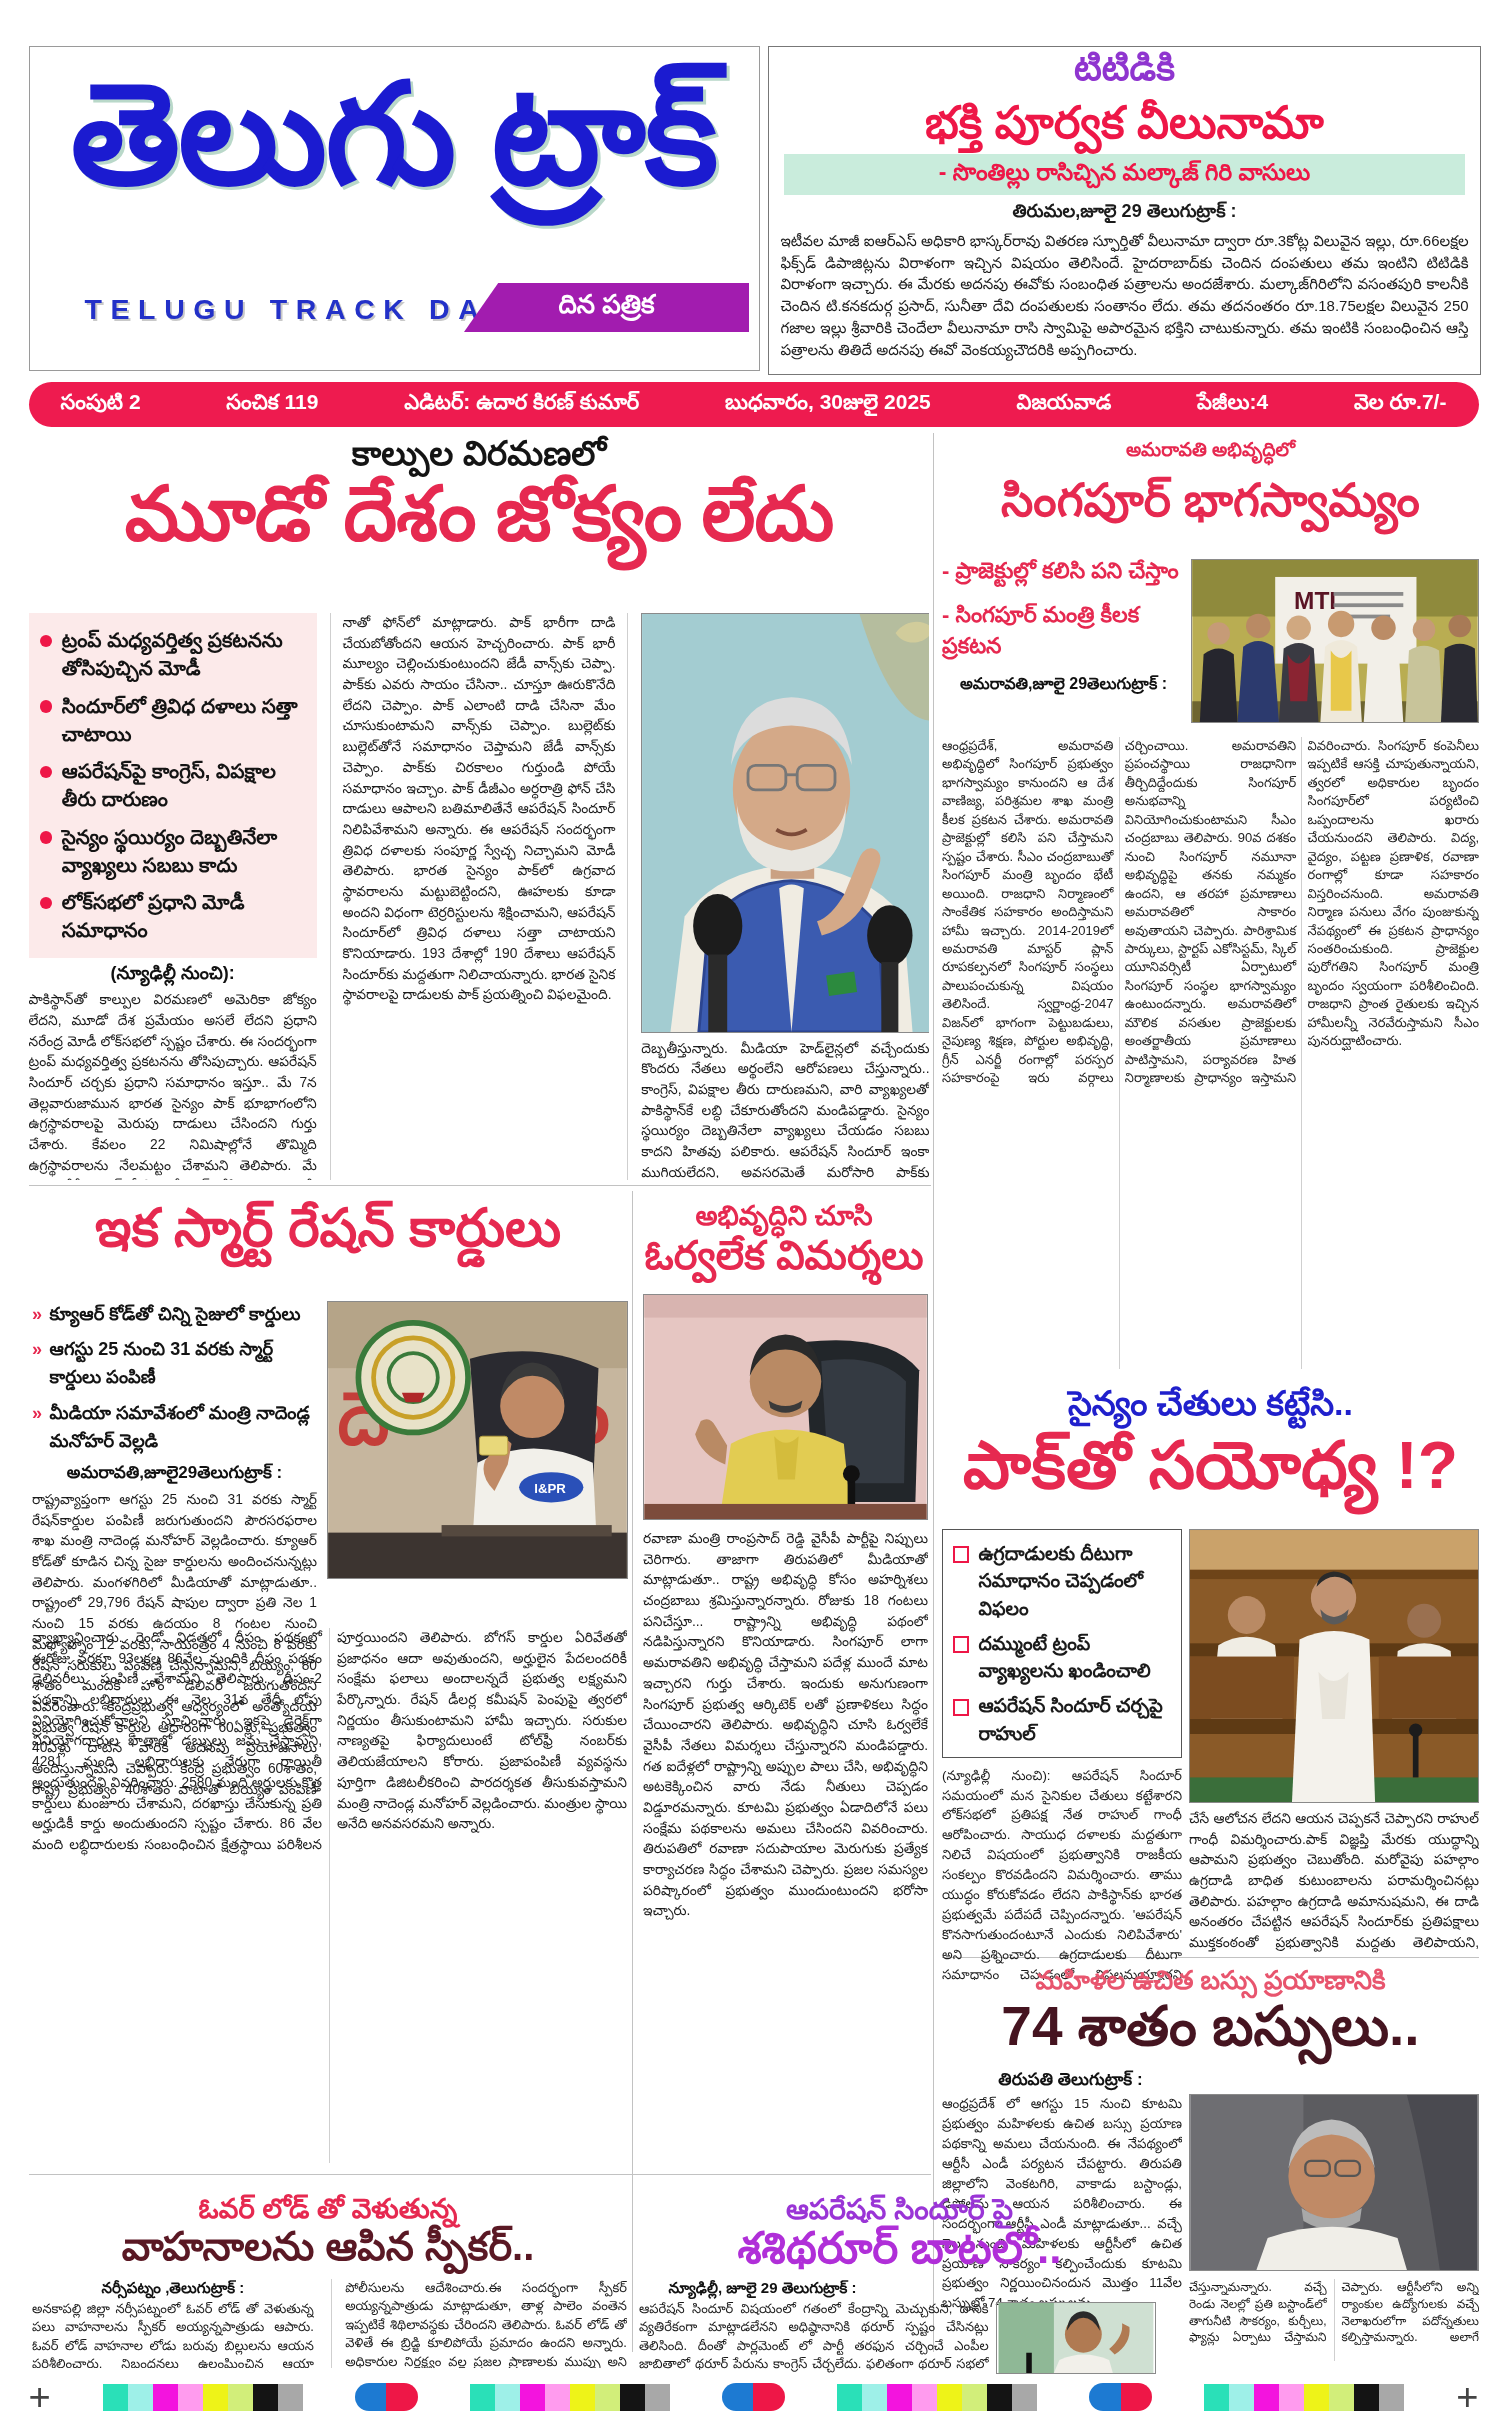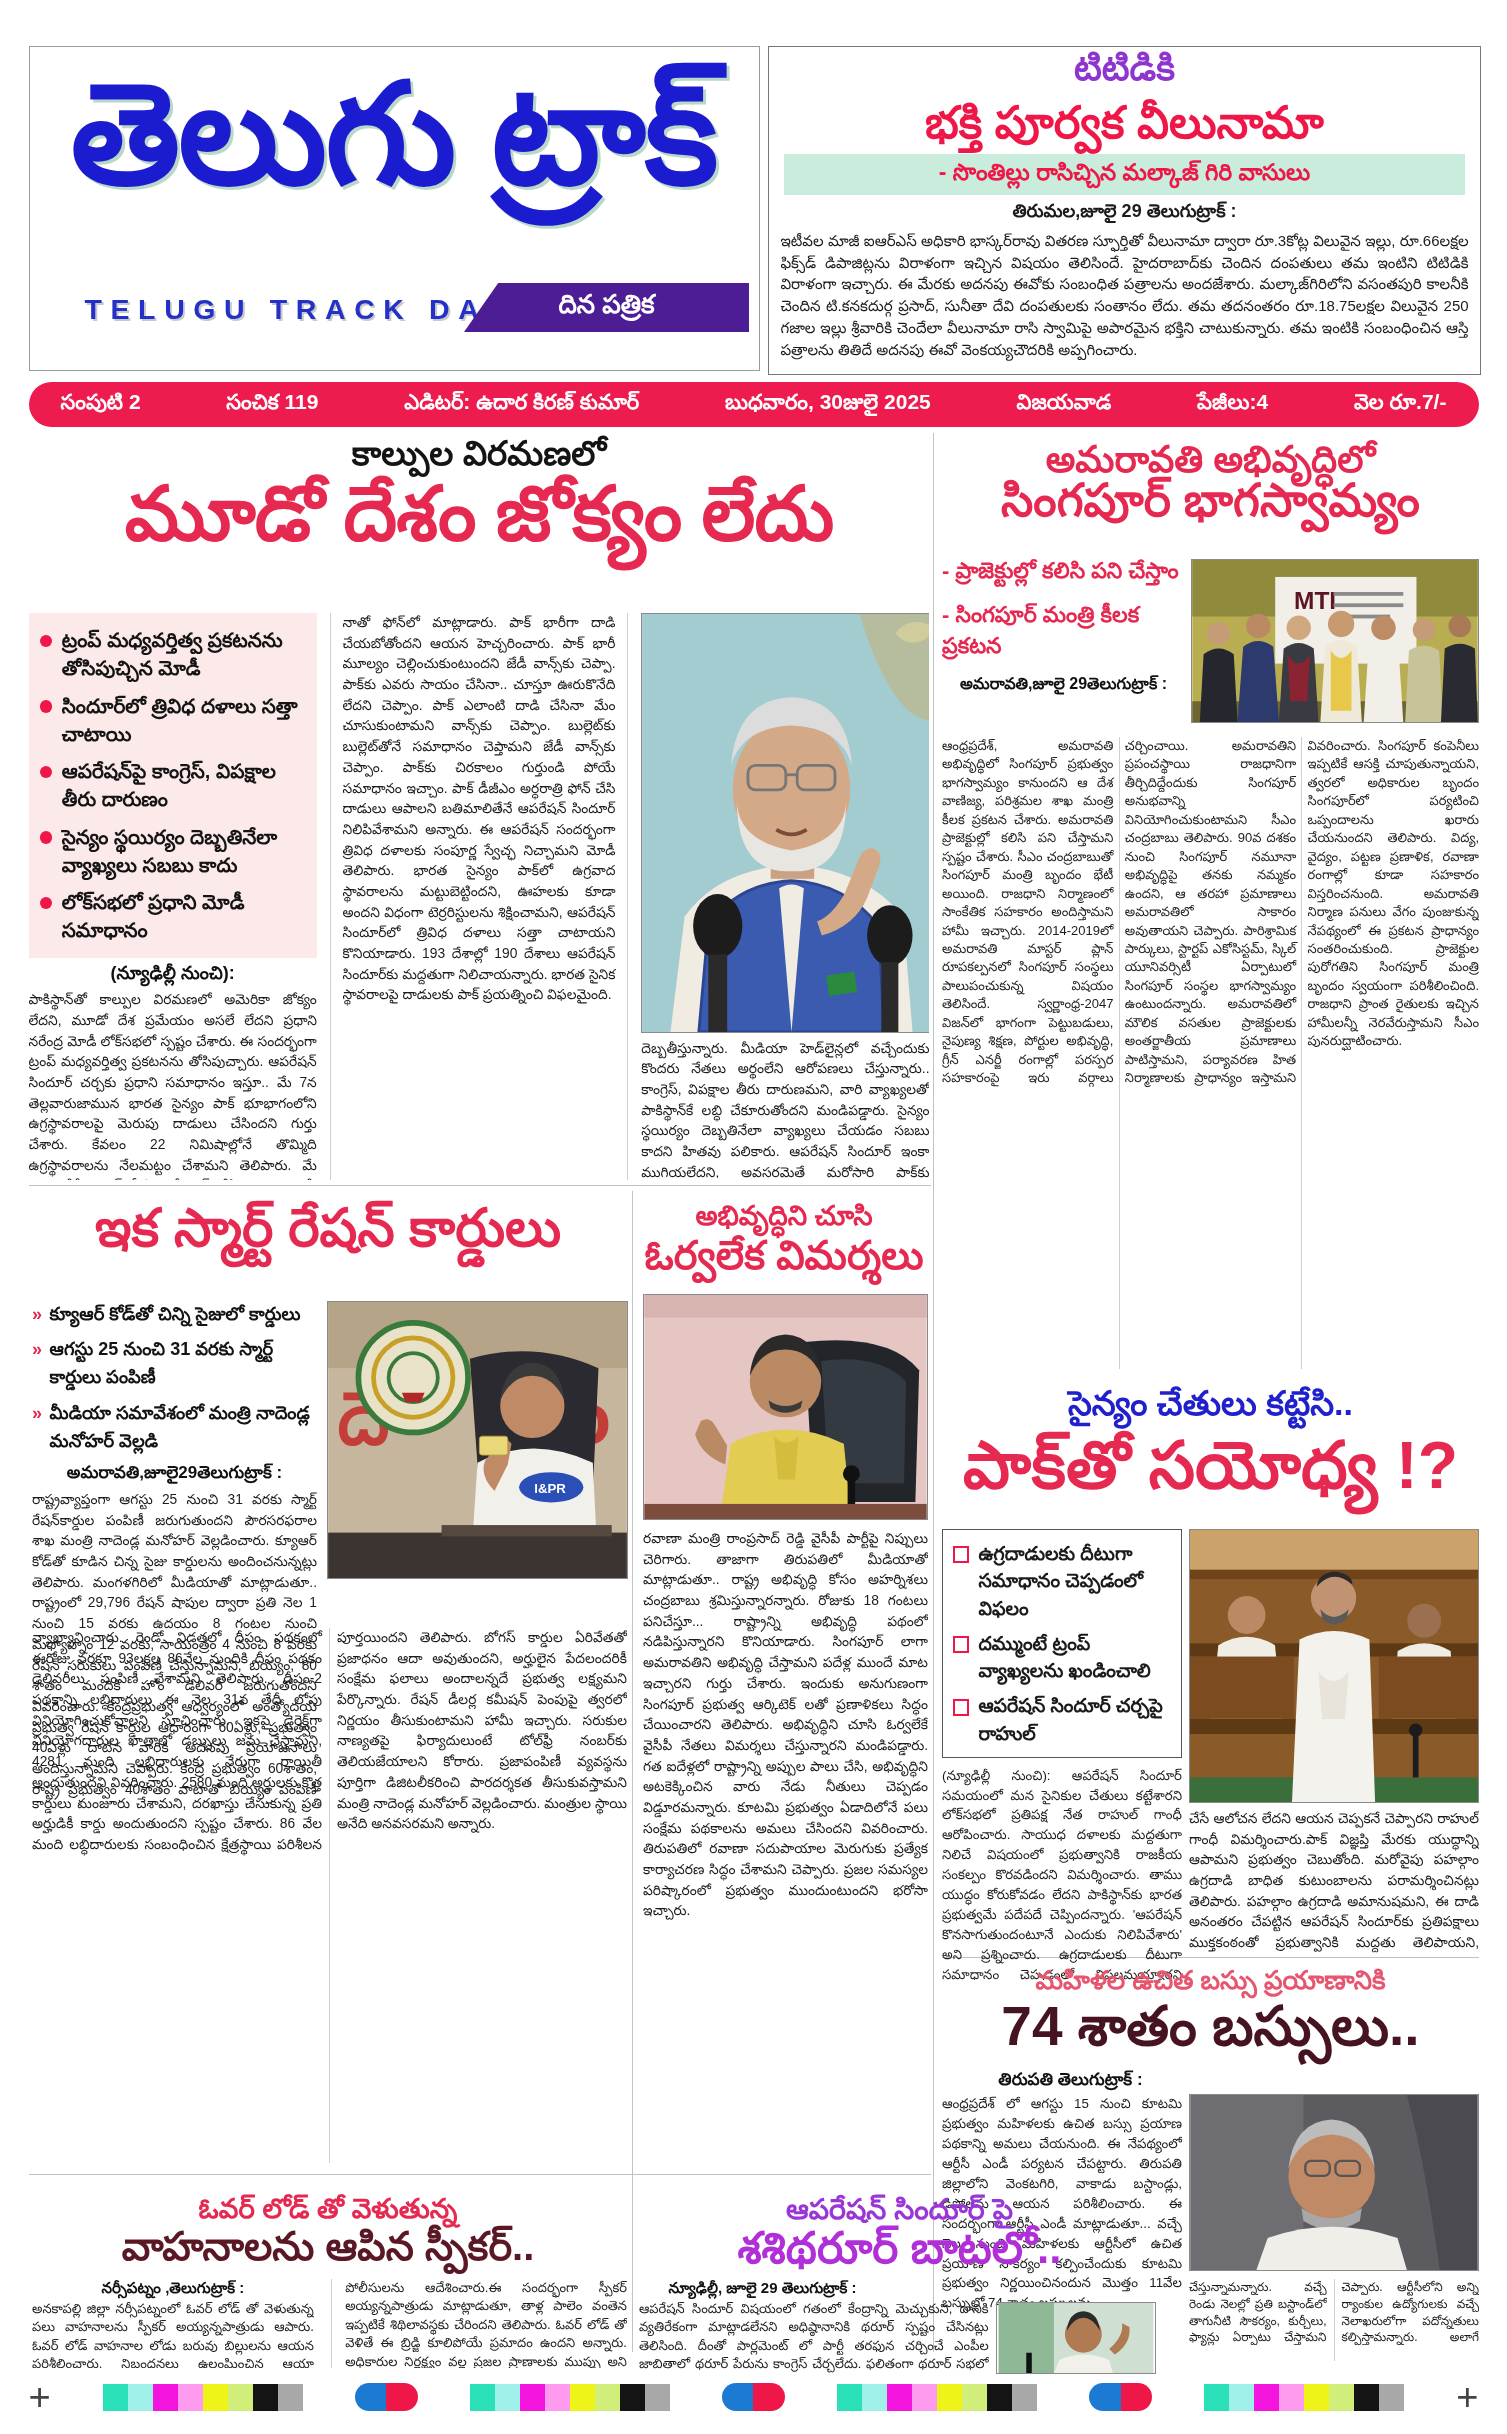--- a/index.html
+++ b/index.html
@@ -14,42 +14,42 @@
   .hair-v{position:absolute;width:1px;background:#c2c2c2;}
   .hair-h{position:absolute;height:1px;background:#c2c2c2;}
 
   
   .logo-box{left:28.5px;top:46px;width:729px;height:323px;border:1.9px solid #9a9a9a;background:#fff;}
   .logo-text{position:absolute;left:17px;top:17px;width:694px;text-align:center;
     font-size:141px;line-height:1.0;font-weight:800;color:#1b1bd0;
     text-shadow:2.9px 2.9px 0 #b9d8c9;letter-spacing:-1.9px;white-space:nowrap;}
   .logo-sub{position:absolute;left:55px;bottom:44px;font-size:28.5px;font-weight:800;color:#2331c8;
     letter-spacing:8.6px;text-shadow:1.9px 1.9px 0 #c9c9c9;}
-  .ribbon{position:absolute;right:9.5px;bottom:38px;width:285px;height:49px;background:#4c1d95;
+  .ribbon{position:absolute;right:9.5px;bottom:38px;width:285px;height:49px;background:#a21caf;
     color:#fff;font-size:26px;font-weight:700;display:flex;align-items:center;justify-content:center;
     clip-path:polygon(12% 0,100% 0,100% 100%,0 100%);}
   
   .ttd-box{left:768px;top:46px;width:711px;height:327px;border:1px solid #777;background:#fff;}
   .ttd-kicker{margin-top:0;font-size:36px;font-weight:800;color:#8f35cf;}
   .ttd-head{margin-top:1.9px;font-size:45px;font-weight:800;color:#ee1747;line-height:1.05;}
   .ttd-byline{margin:7.6px 15px 5.7px 15px;background:#c9ecdc;color:#ee1747;font-weight:700;
     font-size:23px;padding:4.8px 0;}
   .ttd-dateline{font-size:18px;font-weight:bold;}
   .ttd-body{margin:3.8px 11.4px 0 11.4px;font-size:15px;line-height:1.45;height:133px;}
 
   
   .infobar{left:28.5px;top:382px;width:1450px;height:45px;background:#ee1b4f;border-radius:23px;
     display:flex;align-items:center;justify-content:space-between;padding:0 32px;box-sizing:border-box;}
   .infobar span{color:#fff;font-size:21px;font-weight:700;white-space:nowrap;}
 
   
   .kicker-black{font-size:34px;font-weight:800;color:#141414;}
   .head-red-xl{font-size:76px;font-weight:800;color:#e62950;line-height:1.0;letter-spacing:-1px;}
   .head-red-lg{font-size:46px;font-weight:800;color:#e62950;line-height:1.05;}
-  .kicker-red{font-size:37px;font-weight:800;color:#e62950;}
+  .kicker-red{font-size:19px;font-weight:800;color:#e62950;}
   .kicker-blue{font-size:34px;font-weight:800;color:#2020cc;}
   .head-maroon{font-size:55px;font-weight:800;color:#451420;line-height:1.0;}
   .kicker-pink{font-size:26px;font-weight:800;color:#e8556e;}
   .kicker-purple{font-size:28.5px;font-weight:800;color:#9a35d6;}
   .head-magenta{font-size:44px;font-weight:800;color:#b02fd8;line-height:1.0;}
   .head-maroon-md{font-size:40px;font-weight:800;color:#5a1824;line-height:1.0;}
   .kicker-red-md{font-size:27.6px;font-weight:800;color:#e62950;}
 
   
   .main-cols{left:28.5px;top:613px;width:901px;height:567px;display:flex;gap:13.3px;}

